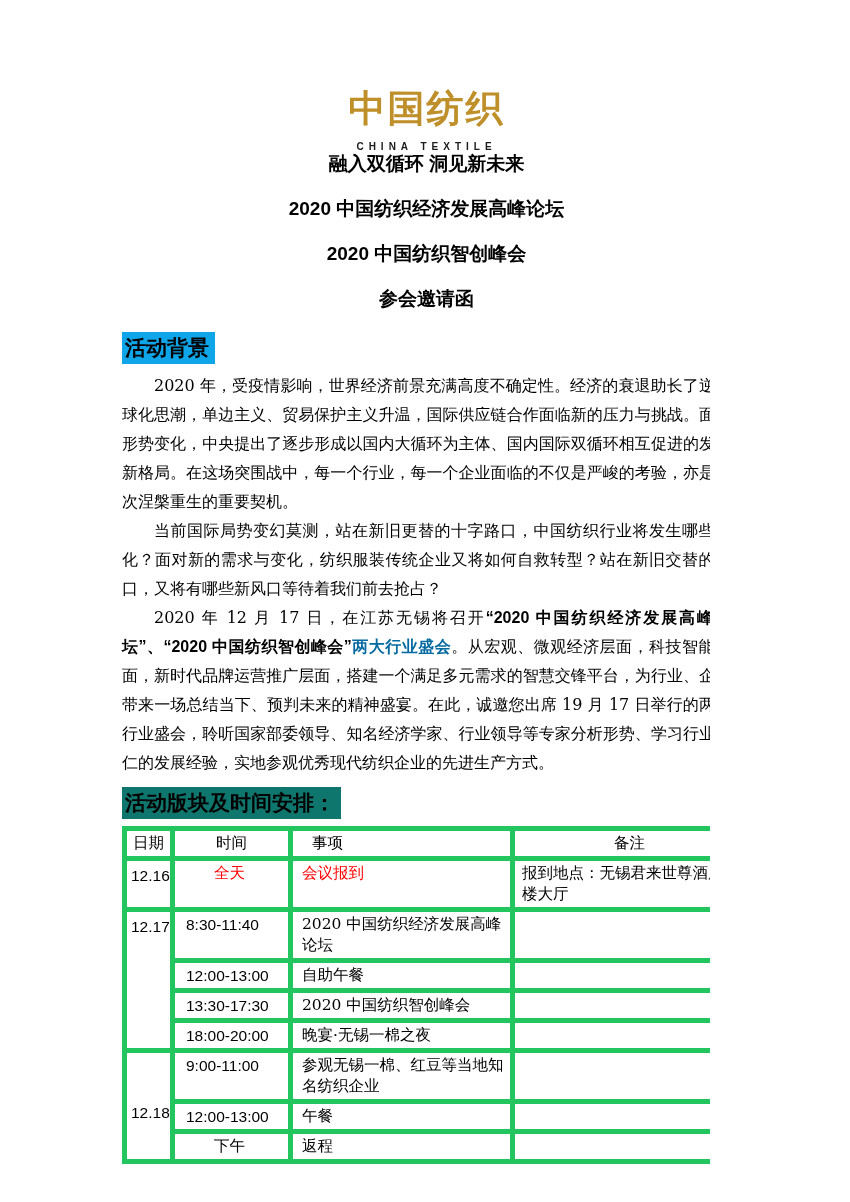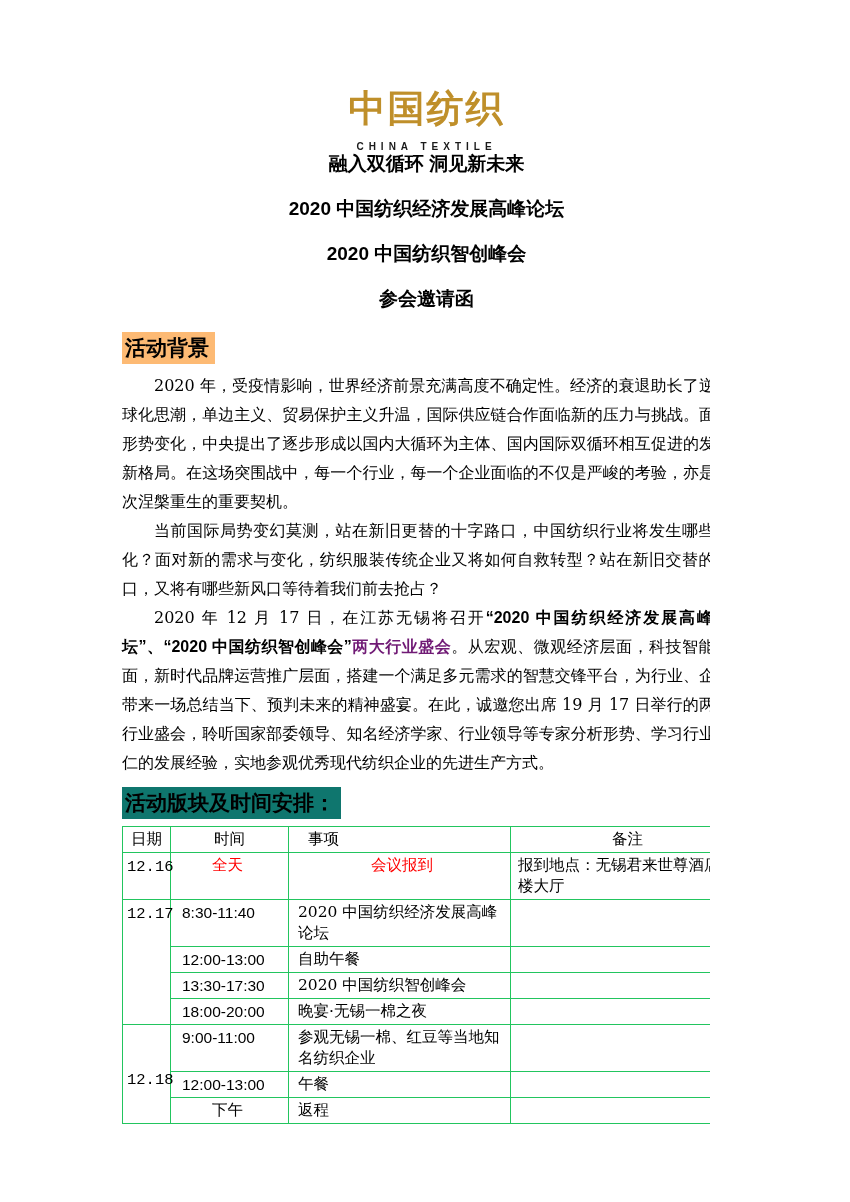--- a/index.html
+++ b/index.html
@@ -48,65 +48,65 @@
   .sec-head {
     margin: 10px 0 7px 0;
     font-family: "DejaVu Serif", serif;
     font-size: 21px; font-weight: bold;
     line-height: 1.0;
   }
   .sec-head .hl {
     display: inline-block;
     padding: 5px 6px 6px 3px;
   }
-  .hl-dark  { background: #fdba74; }
+  .hl-dark  { background: #0ea5e9; }
   .hl-light { background: #0f766e; }
   
   .body-text { width: 609px; }
   .body-text p {
     margin: 0;
     font-family: "DejaVu Serif", serif;
     font-size: 16px;
     line-height: 29px;
     text-align: justify;
     text-indent: 2em;
   }
   .body-text p b { font-family: "Liberation Sans", sans-serif; }
-  .blue-bold { color: #701a75; font-weight: bold; }
+  .blue-bold { color: #0369a1; font-weight: bold; }
   
   .sched-table {
     margin-top: 6px;
     border-collapse: collapse;
     table-layout: fixed;
     width: 622px;
     font-size: 15.5px;
   }
   .sched-table th, .sched-table td {
-    border: 1px solid #22c55e;
+    border: 5px solid #22c55e;
     padding: 2px 4px;
     vertical-align: top;
     font-weight: normal;
     font-family: "DejaVu Serif", serif;
     line-height: 21px;
   }
   .sched-table th { text-align: center; height: 26px; }
   .sched-table th.th-event { text-align: left; padding-left: 19px; }
   .col-date  { width: 48px; }
   .col-time  { width: 118px; }
   .col-event { width: 222px; }
   .col-note  { width: 234px; }
-  td.c-date { font-family: Liberation Mono, monospace; padding-top: 4px; }
+  td.c-date { font-family: Liberation Sans, sans-serif; padding-top: 4px; }
   td.v-mid  { vertical-align: middle; padding-top: 16px; }
   td.c-time { padding-left: 11px; font-family: "Liberation Sans", sans-serif; }
   td.c-time.t-center { text-align: center; padding-left: 0; font-family: "DejaVu Serif", serif; }
   td.c-event { padding-left: 9px; }
   td.c-note  { padding-left: 7px; }
   tr.row-plain td { height: 24px; }
   tr.row-first td { height: 44px; }
-  .red-bold { color: #FF0000; font-weight: bold; font-family: "Liberation Sans", sans-serif; text-align: center; }
+  .red-bold { color: #FF0000; font-weight: bold; font-family: "Liberation Sans", sans-serif; }
   .ev-bold  { font-weight: bold; font-family: "Liberation Sans", sans-serif; }
 </style>
 </head>
 <body>
 
 <div class="page">
   <div class="content">
 
     <header class="logo-block">
       <div class="logo-cn">中国纺织</div>

